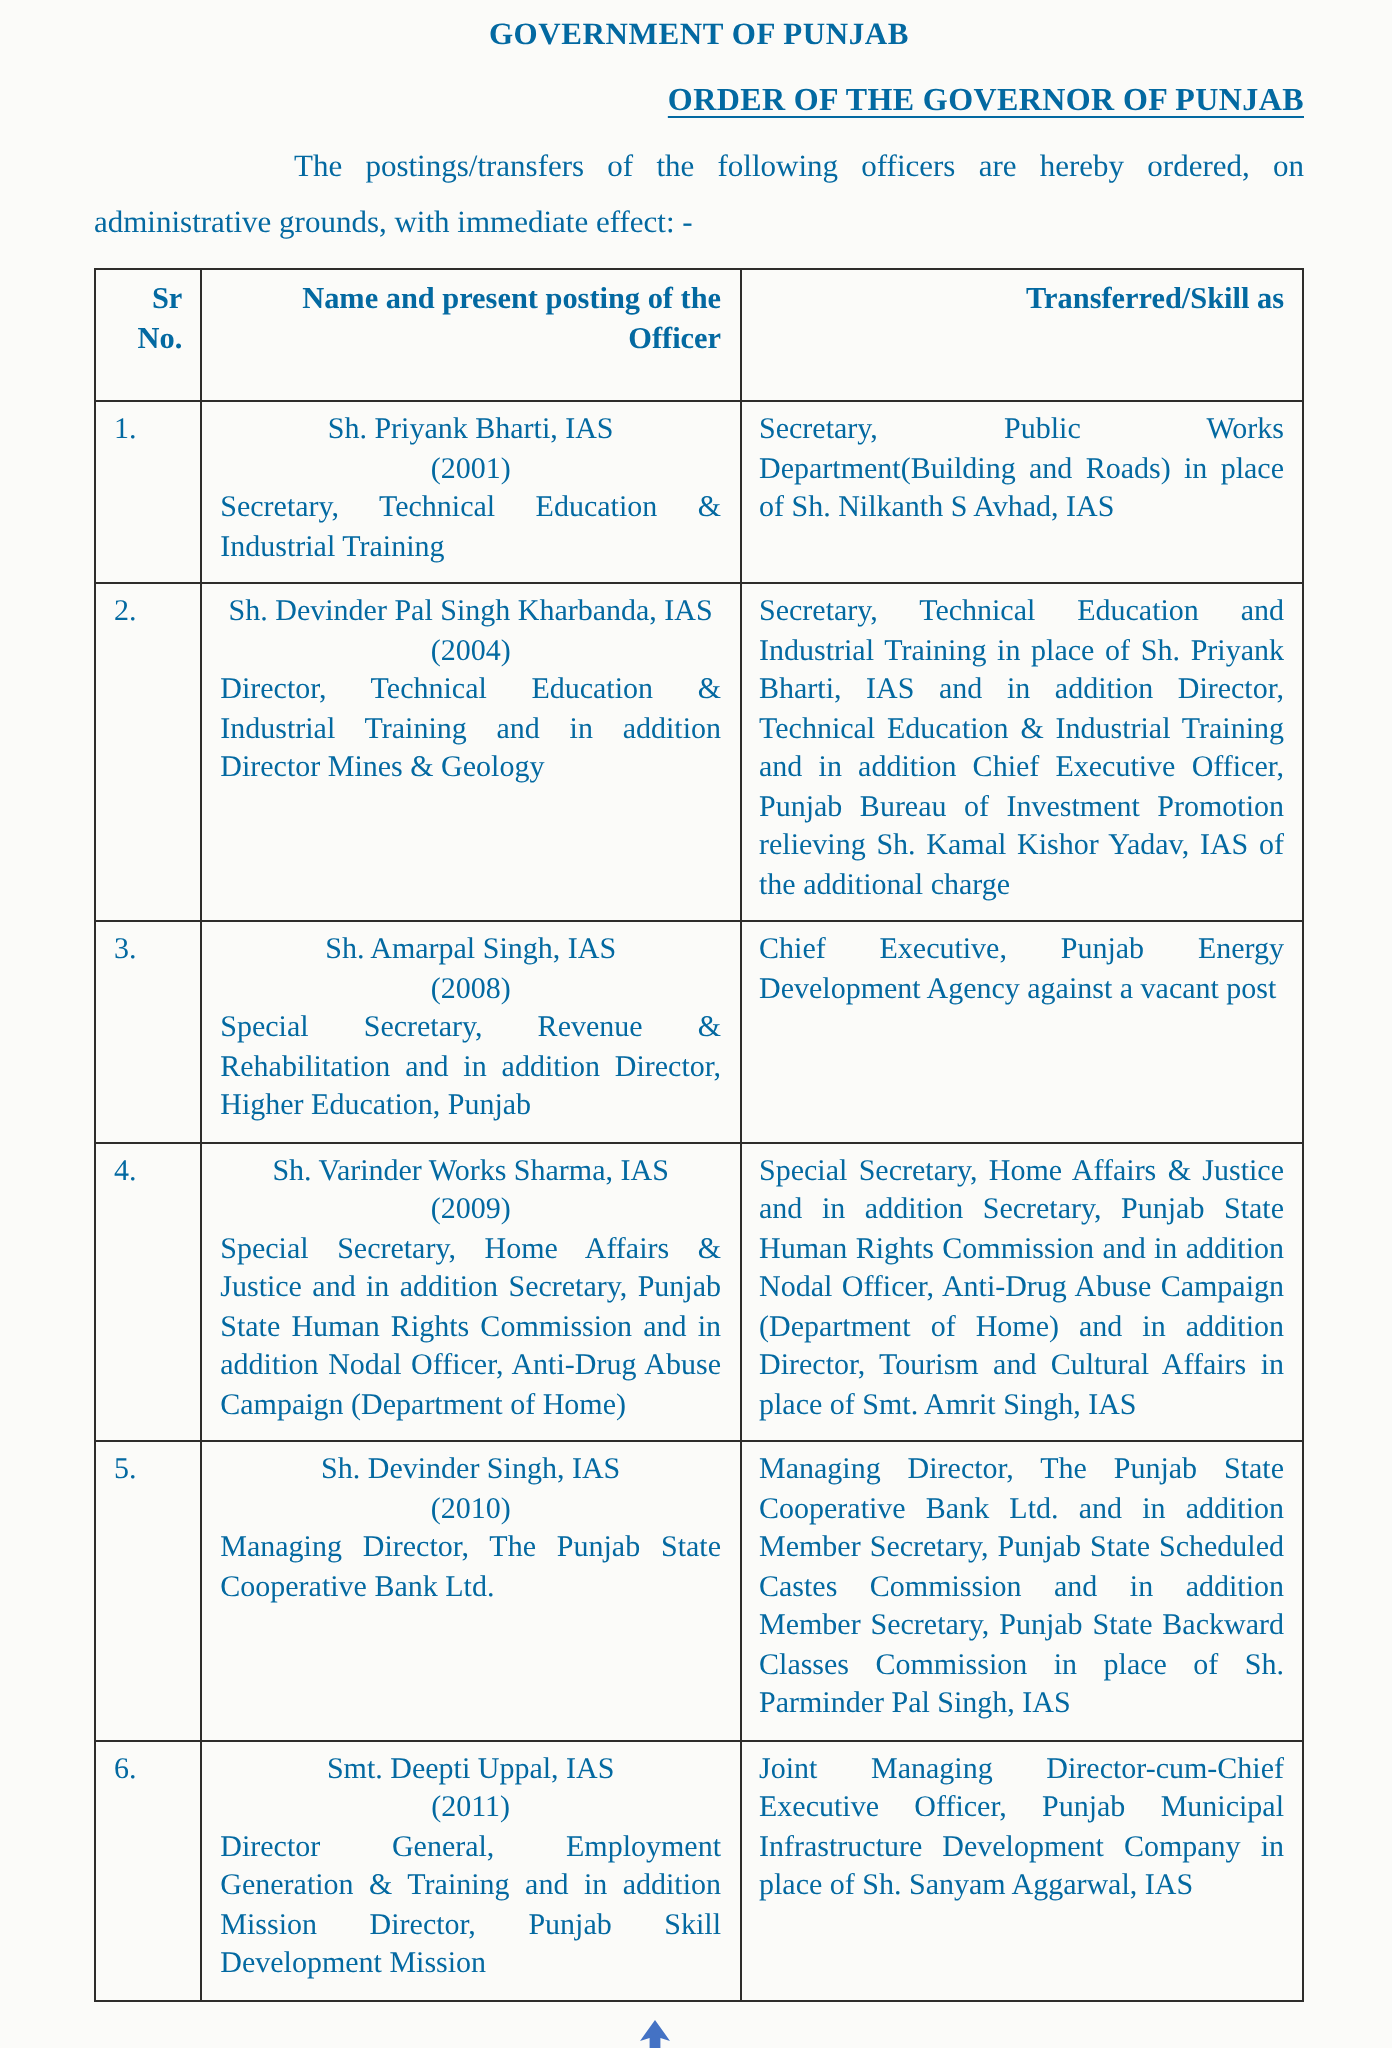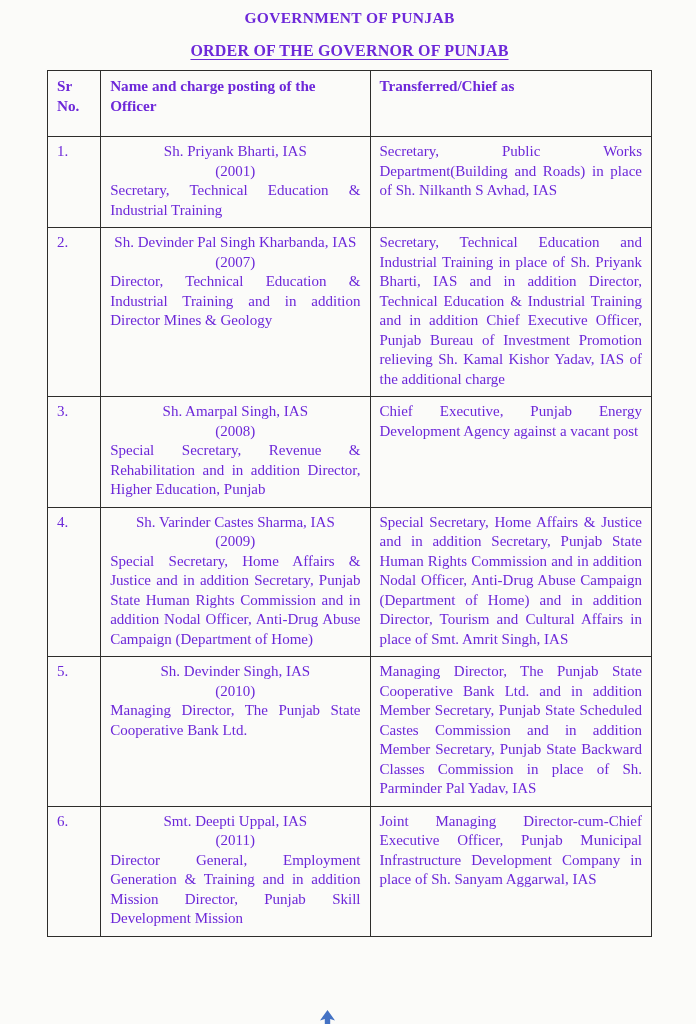--- a/index.html
+++ b/index.html
@@ -16,21 +16,21 @@
     padding: 8px 44px 0 47px;
   }
   .doc-header { text-align: center; }
   .doc-header .hline {
     font-weight: bold;
     font-size: 15.5px;
     line-height: 20px;
     letter-spacing: 0.3px;
   }
   .order-title {
-    text-align: center;
+    text-align: right;
     font-weight: bold;
     font-size: 16px;
     line-height: 20px;
     margin-top: 13px;
     text-decoration: underline;
     text-underline-offset: 3px;
     letter-spacing: 0.2px;
   }
   .intro {
     margin-top: 9px;
@@ -46,21 +46,21 @@
     table-layout: fixed;
     font-size: 15px;
   }
   table.order-table th, table.order-table td {
     border: 1.5px solid #2e2d2b;
     vertical-align: top;
     padding: 5px 9px 7px 9px;
     line-height: 19.5px;
   }
   table.order-table th {
-    text-align: left;
+    text-align: right;
     font-size: 15.2px;
     line-height: 20px;
     padding-bottom: 20px;
   }
   col.c-sr { width: 8.8%; }
   col.c-name { width: 44.6%; }
   col.c-posted { width: 46.6%; }
   .cell-justify { text-align: justify; }
   .officer-line, .batch-line { text-align: center; }
   .blue-arrow {
@@ -68,95 +68,96 @@
     left: 320px;
     top: 1010px;
     width: 15px;
     height: 18px;
     clip-path: polygon(50% 0, 100% 58%, 68% 50%, 68% 100%, 32% 100%, 32% 50%, 0 58%);
   }
 </style>
 </head>
 <body>
 
-<div class="page" style="background: rgb(251, 251, 249); color: #6d28d9;">
+<div class="page" style="background: rgb(251, 251, 249); color: #0369a1;">
 
   <div class="doc-header">
     <div class="hline">GOVERNMENT OF PUNJAB</div>
     <div class="order-title">ORDER OF THE GOVERNOR OF PUNJAB</div>
   </div>
 
+  <p class="intro">The postings/transfers of the following officers are hereby ordered, on administrative grounds, with immediate effect: -</p>
 
   <table class="order-table">
     <colgroup>
       <col class="c-sr">
       <col class="c-name">
       <col class="c-posted">
     </colgroup>
     <thead>
       <tr>
         <th>Sr No.</th>
-        <th>Name and charge posting of the Officer</th>
-        <th>Transferred/Chief as</th>
+        <th>Name and present posting of the Officer</th>
+        <th>Transferred/Skill as</th>
       </tr>
     </thead>
     <tbody>
         <tr>
           <td>1.</td>
           <td>
             <div class="officer-line">Sh. Priyank Bharti, IAS</div>
             <div class="batch-line">(2001)</div>
             <div class="cell-justify">Secretary, Technical Education &amp; Industrial Training</div>
           </td>
           <td>
             <div class="cell-justify">Secretary, Public Works Department(Building and Roads) in place of Sh. Nilkanth S Avhad, IAS</div>
           </td>
         </tr>
         <tr>
           <td>2.</td>
           <td>
             <div class="officer-line">Sh. Devinder Pal Singh Kharbanda, IAS</div>
-            <div class="batch-line">(2007)</div>
+            <div class="batch-line">(2004)</div>
             <div class="cell-justify">Director, Technical Education &amp; Industrial Training and in addition Director Mines &amp; Geology</div>
           </td>
           <td>
             <div class="cell-justify">Secretary, Technical Education and Industrial Training in place of Sh. Priyank Bharti, IAS and in addition Director, Technical Education &amp; Industrial Training and in addition Chief Executive Officer, Punjab Bureau of Investment Promotion relieving Sh. Kamal Kishor Yadav, IAS of the additional charge</div>
           </td>
         </tr>
         <tr>
           <td>3.</td>
           <td>
             <div class="officer-line">Sh. Amarpal Singh, IAS</div>
             <div class="batch-line">(2008)</div>
             <div class="cell-justify">Special Secretary, Revenue &amp; Rehabilitation and in addition Director, Higher Education, Punjab</div>
           </td>
           <td>
             <div class="cell-justify">Chief Executive, Punjab Energy Development Agency against a vacant post</div>
           </td>
         </tr>
         <tr>
           <td>4.</td>
           <td>
-            <div class="officer-line">Sh. Varinder Castes Sharma, IAS</div>
+            <div class="officer-line">Sh. Varinder Works Sharma, IAS</div>
             <div class="batch-line">(2009)</div>
             <div class="cell-justify">Special Secretary, Home Affairs &amp; Justice and in addition Secretary, Punjab State Human Rights Commission and in addition Nodal Officer, Anti-Drug Abuse Campaign (Department of Home)</div>
           </td>
           <td>
             <div class="cell-justify">Special Secretary, Home Affairs &amp; Justice and in addition Secretary, Punjab State Human Rights Commission and in addition Nodal Officer, Anti-Drug Abuse Campaign (Department of Home) and in addition Director, Tourism and Cultural Affairs in place of Smt. Amrit Singh, IAS</div>
           </td>
         </tr>
         <tr>
           <td>5.</td>
           <td>
             <div class="officer-line">Sh. Devinder Singh, IAS</div>
             <div class="batch-line">(2010)</div>
             <div class="cell-justify">Managing Director, The Punjab State Cooperative Bank Ltd.</div>
           </td>
           <td>
-            <div class="cell-justify">Managing Director, The Punjab State Cooperative Bank Ltd. and in addition Member Secretary, Punjab State Scheduled Castes Commission and in addition Member Secretary, Punjab State Backward Classes Commission in place of Sh. Parminder Pal Yadav, IAS</div>
+            <div class="cell-justify">Managing Director, The Punjab State Cooperative Bank Ltd. and in addition Member Secretary, Punjab State Scheduled Castes Commission and in addition Member Secretary, Punjab State Backward Classes Commission in place of Sh. Parminder Pal Singh, IAS</div>
           </td>
         </tr>
         <tr>
           <td>6.</td>
           <td>
             <div class="officer-line">Smt. Deepti Uppal, IAS</div>
             <div class="batch-line">(2011)</div>
             <div class="cell-justify">Director General, Employment Generation &amp; Training and in addition Mission Director, Punjab Skill Development Mission</div>
           </td>
           <td>

